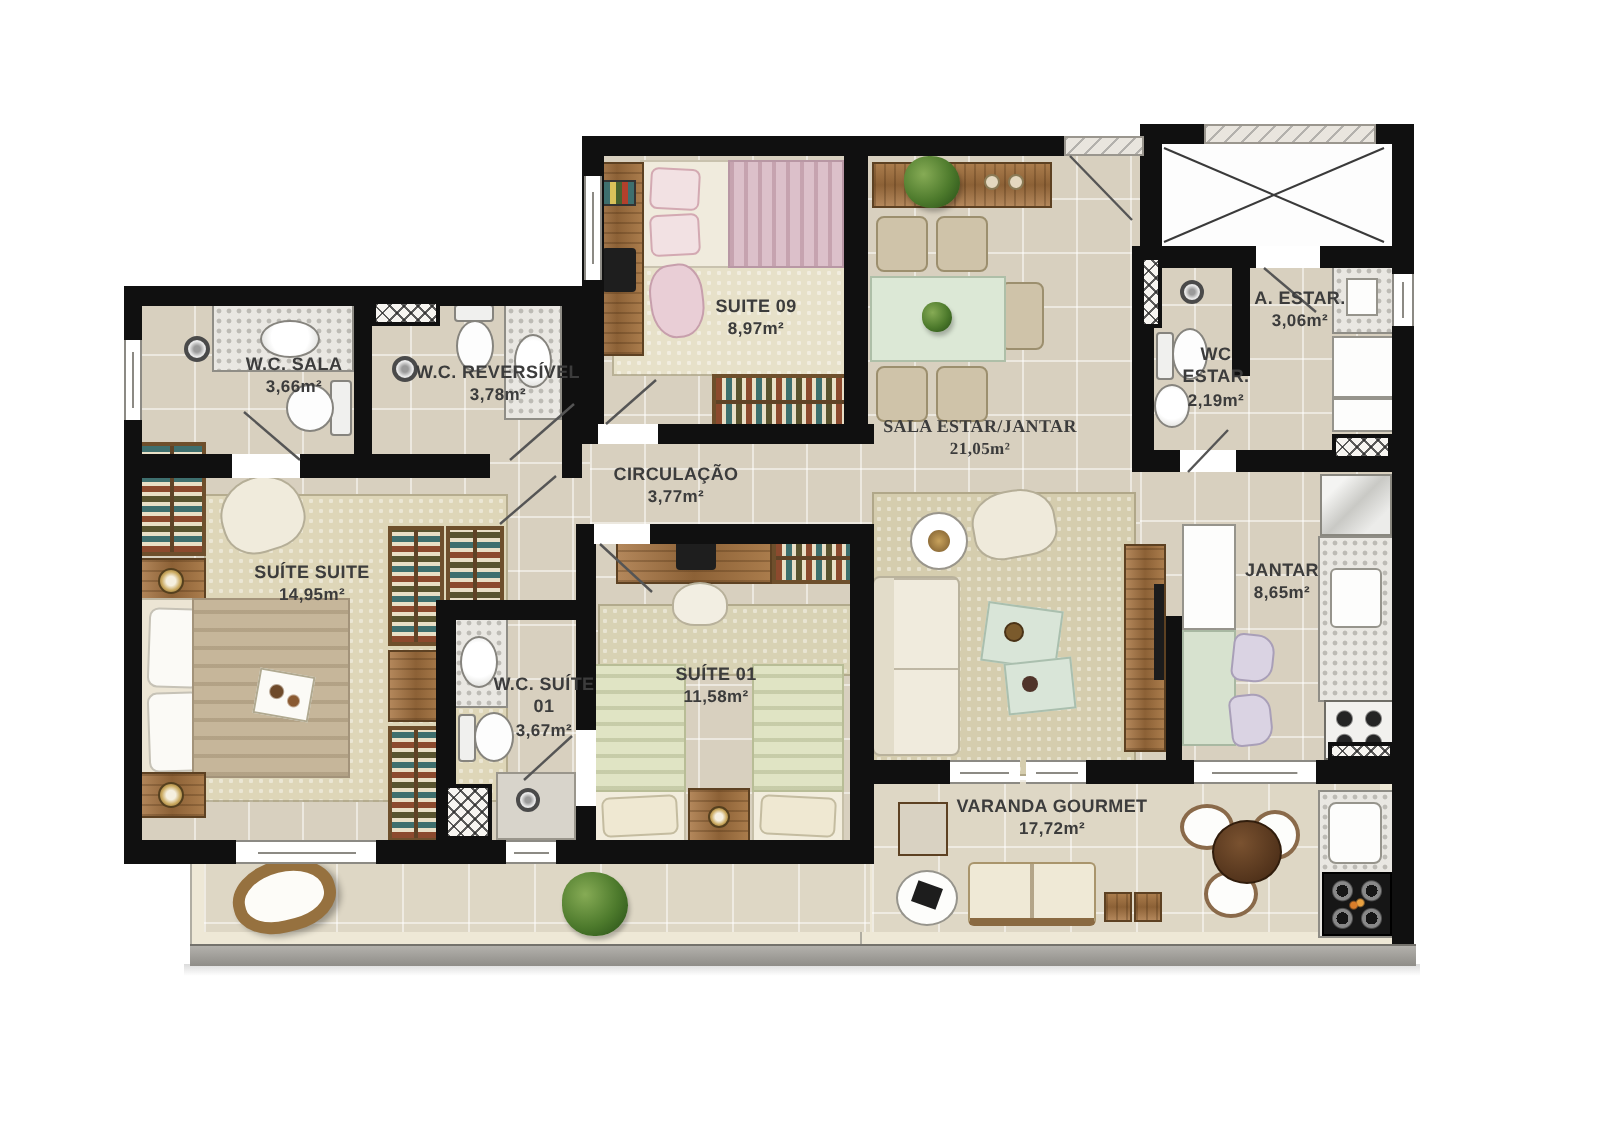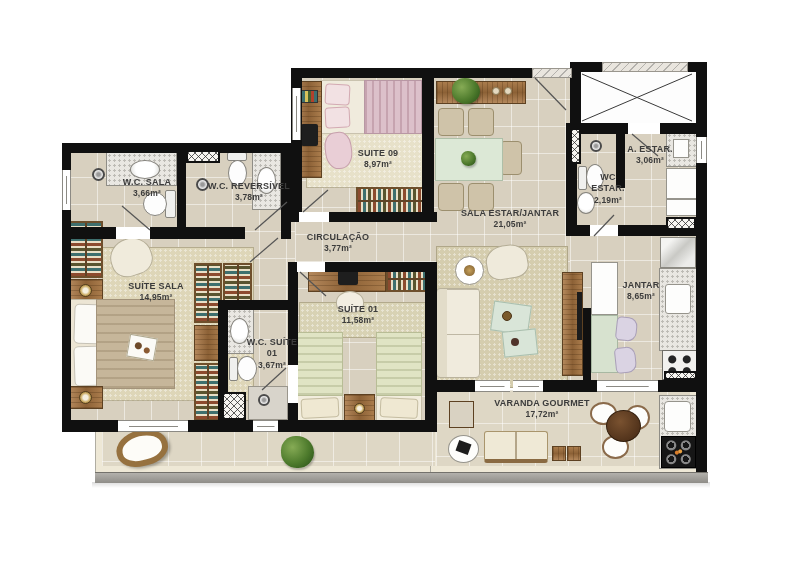--- a/index.html
+++ b/index.html
@@ -287,50 +287,50 @@
     <div class="rarea">3,66m²</div>
   </div>
   <div class="rlabel" style="left:249px;top:181px;">
     <div class="rname">W.C. REVERSÍVEL</div>
     <div class="rarea">3,78m²</div>
   </div>
   <div class="rlabel" style="left:378px;top:148px;">
     <div class="rname">SUITE 09</div>
     <div class="rarea">8,97m²</div>
   </div>
-  <div class="rlabel" style="left:510px;top:208px;">
+  <div class="rlabel" style="left:490px;top:208px;font-family:Liberation Serif, serif;">
     <div class="rname">SALA ESTAR/JANTAR</div>
     <div class="rarea">21,05m²</div>
   </div>
   <div class="rlabel" style="left:650px;top:144px;">
     <div class="rname">A. ESTAR.</div>
     <div class="rarea">3,06m²</div>
   </div>
   <div class="rlabel wrap" style="left:608px;top:172px;width:34px;">
     <div class="rname">WC ESTAR.</div>
     <div class="rarea">2,19m²</div>
   </div>
   <div class="rlabel" style="left:338px;top:232px;">
     <div class="rname">CIRCULAÇÃO</div>
     <div class="rarea">3,77m²</div>
   </div>
   <div class="rlabel" style="left:156px;top:281px;">
-    <div class="rname">SUÍTE SALA</div>
+    <div class="rname">SUÍTE SUITE</div>
     <div class="rarea">14,95m²</div>
   </div>
-  <div class="rlabel" style="left:358px;top:304px;">
+  <div class="rlabel" style="left:358px;top:332px;">
     <div class="rname">SUÍTE 01</div>
     <div class="rarea">11,58m²</div>
   </div>
   <div class="rlabel wrap" style="left:272px;top:337px;width:54px;">
     <div class="rname">W.C. SUÍTE 01</div>
     <div class="rarea">3,67m²</div>
   </div>
   <div class="rlabel" style="left:641px;top:280px;">
     <div class="rname">JANTAR</div>
     <div class="rarea">8,65m²</div>
   </div>
-  <div class="rlabel" style="left:526px;top:398px;margin-left:16px;">
+  <div class="rlabel" style="left:526px;top:398px;">
     <div class="rname">VARANDA GOURMET</div>
     <div class="rarea">17,72m²</div>
   </div>
 
 </div>
 
 </body></html>

